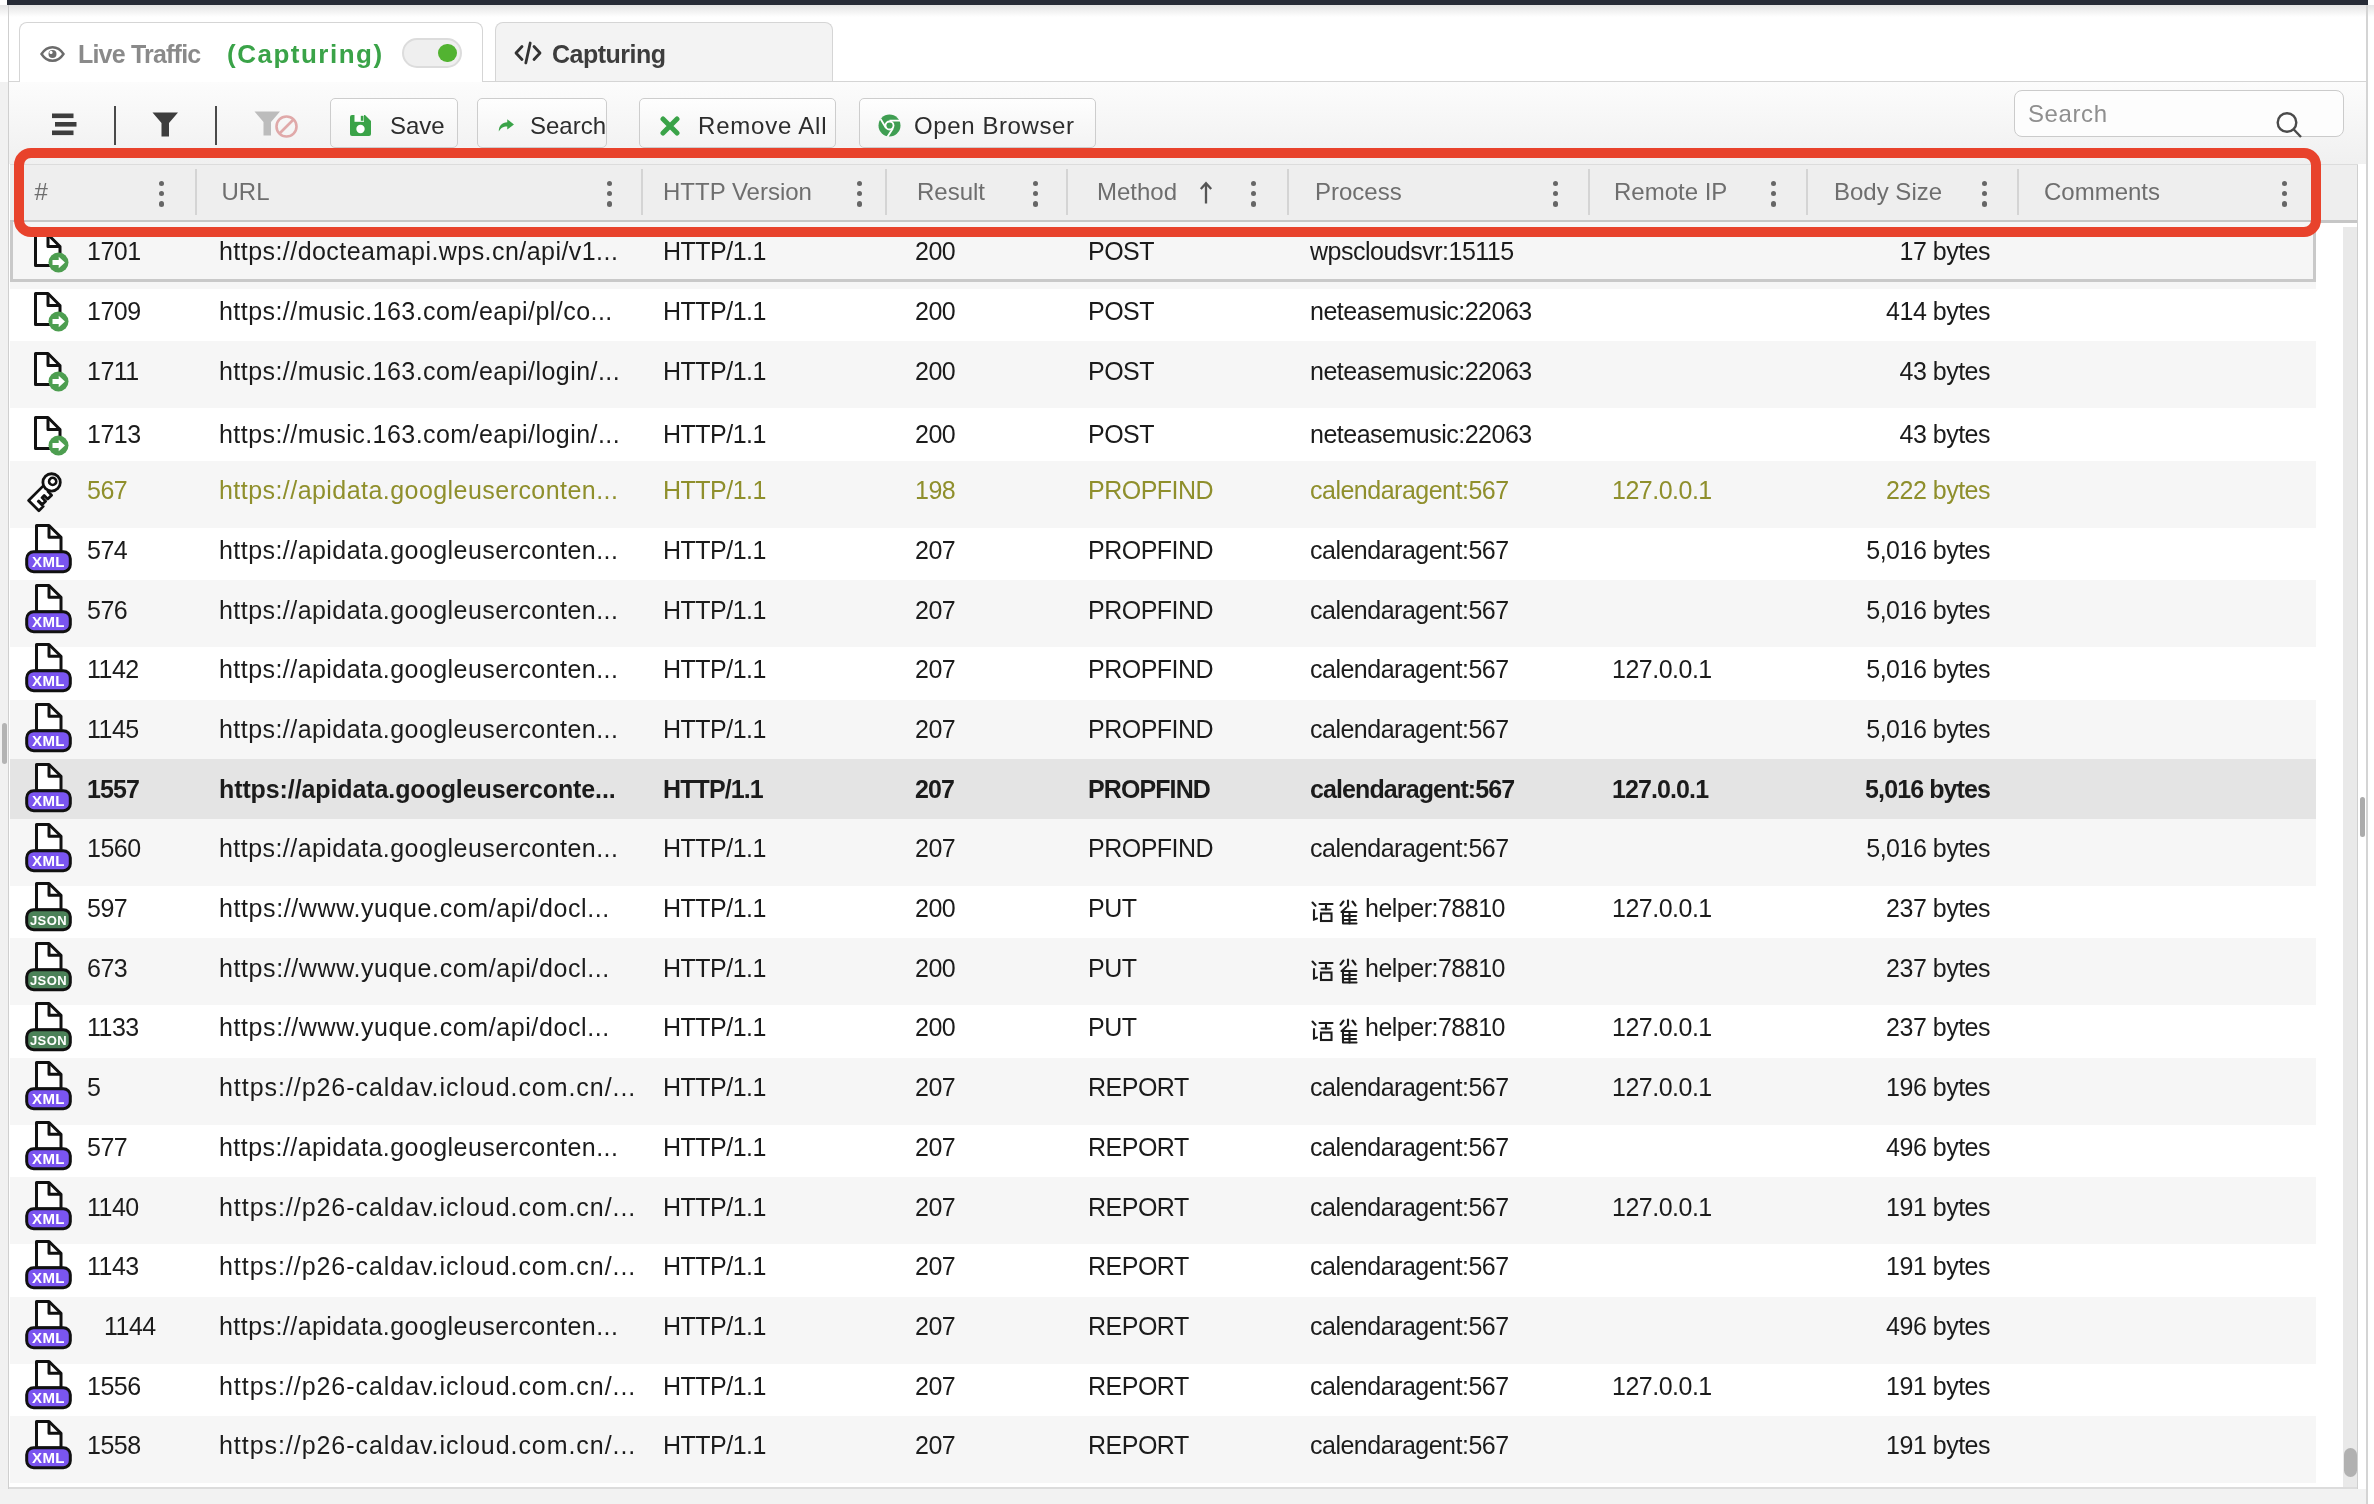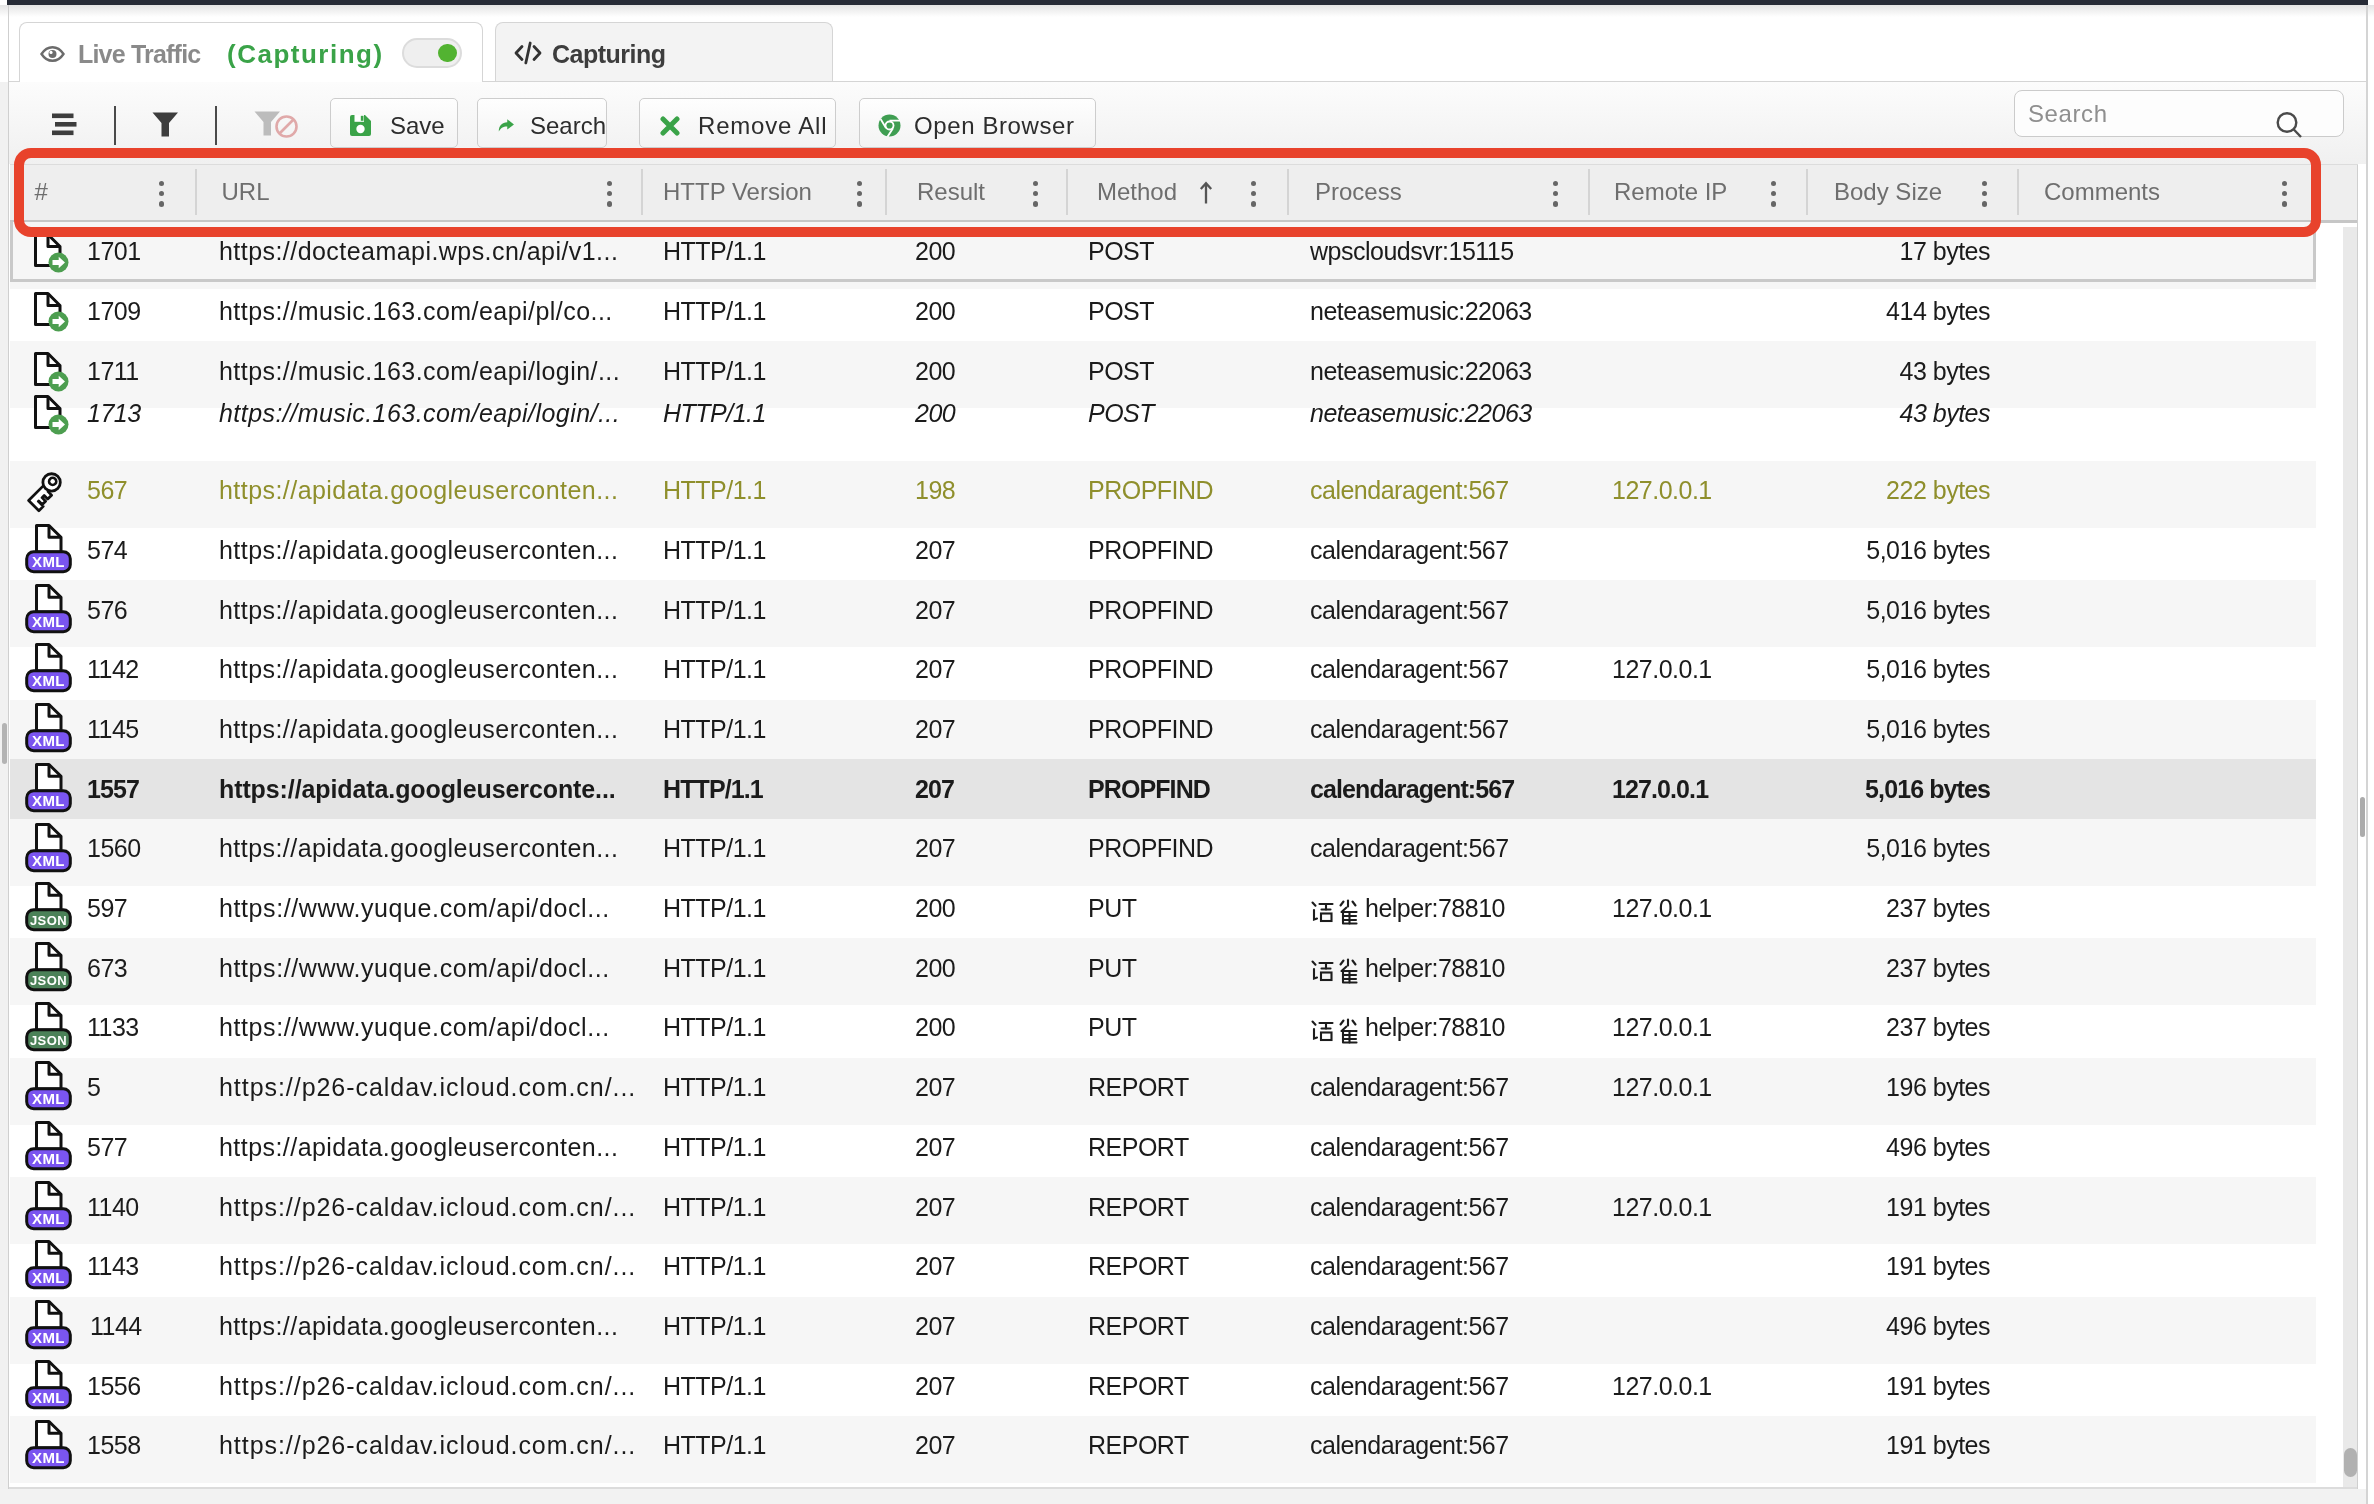--- a/index.html
+++ b/index.html
@@ -226,21 +226,21 @@
 </svg>
       </div>
 <div class="cell" style="left:77px">1711</div>
 <div class="cell u" style="left:209px">https://music.163.com/eapi/login/...</div>
 <div class="cell" style="left:653px">HTTP/1.1</div>
 <div class="cell" style="left:905px">200</div>
 <div class="cell" style="left:1078px">POST</div>
 <div class="cell" style="left:1300px">neteasemusic:22063</div>
 <div class="cell" style="left:1700px;width:280px;justify-content:flex-end">43 bytes</div>
 </div>
-<div class="row " style="top:384px;font-style:italic;">
+<div class="row " style="top:405px;">
 <div class="cell" style="left:15px;width:60px;height:59.7px;position:absolute">
         <svg class="ic" width="47" height="44" viewBox="0 0 47 44" style="top:10.5px">
 <path d="M10.5,1.5 H23 L35,13.5 V32.4 H10.5 Z" fill="#fff" stroke="#111" stroke-width="3" stroke-linejoin="round"></path>
 <path d="M23,1.5 V13.5 H35" fill="none" stroke="#111" stroke-width="3" stroke-linejoin="round"></path>
 <circle cx="33.5" cy="29.5" r="10" fill="#4d9e50"></circle>
 <path d="M27.5,27.1 h6.2 v-3.4 l6.3,5.8 -6.3,5.8 v-3.4 h-6.2 z" fill="#fff"></path>
 </svg>
       </div>
 <div class="cell" style="left:77px">1713</div>
 <div class="cell u" style="left:209px">https://music.163.com/eapi/login/...</div>
@@ -555,21 +555,21 @@
 </div>
 <div class="row " style="top:1296.6px;background:#f6f6f6;">
 <div class="cell" style="left:15px;width:60px;height:59.7px;position:absolute">
         <svg class="ic" width="47" height="50" viewBox="0 0 47 50" style="top:3.5px">
 <path d="M11.5,1.5 H24 L36,13.3 V28 H11.5 Z" fill="#fff" stroke="#111" stroke-width="3" stroke-linejoin="round"></path>
 <path d="M24,1.5 V13.3 H36" fill="none" stroke="#111" stroke-width="3" stroke-linejoin="round"></path>
 <rect x="1.7" y="27.7" width="43.6" height="20" rx="7" fill="#7a55f0" stroke="#111" stroke-width="3"></rect>
 <text x="23.5" y="43.2" text-anchor="middle" font-family="Liberation Sans" font-size="15" font-weight="bold" letter-spacing="0.4" fill="#fff">XML</text>
 </svg>
       </div>
-<div class="cell" style="left:80px">1144</div>
+<div class="cell" style="left:94px">1144</div>
 <div class="cell u" style="left:209px">https://apidata.googleuserconten...</div>
 <div class="cell" style="left:653px">HTTP/1.1</div>
 <div class="cell" style="left:905px">207</div>
 <div class="cell" style="left:1078px">REPORT</div>
 <div class="cell" style="left:1300px">calendaragent:567</div>
 <div class="cell" style="left:1700px;width:280px;justify-content:flex-end">496 bytes</div>
 </div>
 <div class="row " style="top:1356.3px;">
 <div class="cell" style="left:15px;width:60px;height:59.7px;position:absolute">
         <svg class="ic" width="47" height="50" viewBox="0 0 47 50" style="top:3.5px">

